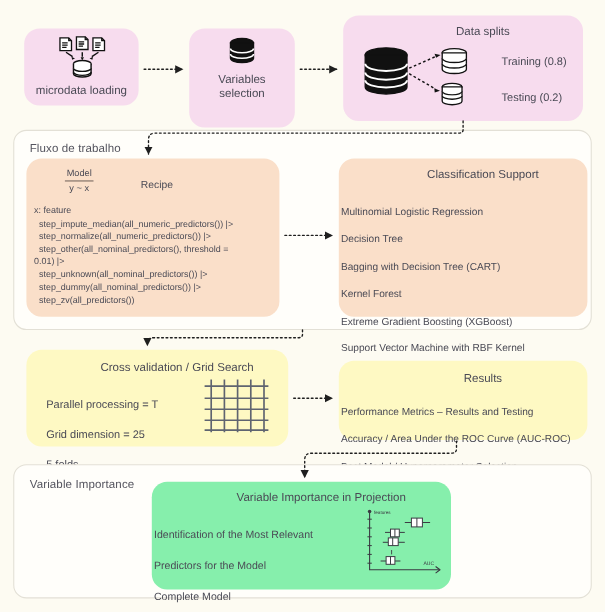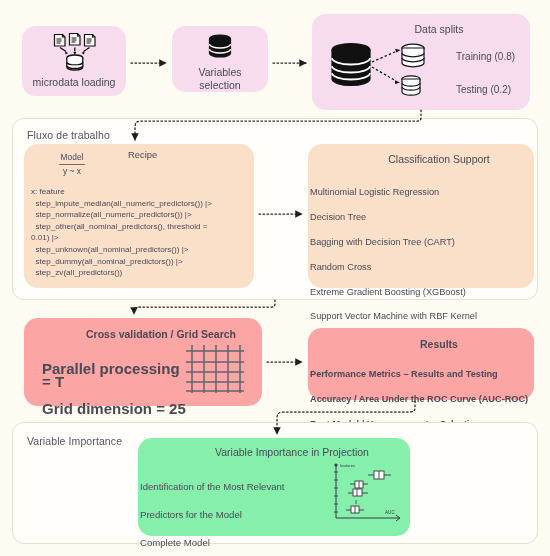--- a/index.html
+++ b/index.html
@@ -30,21 +30,21 @@
   }
 
   
   .card{
     position:absolute;
     box-sizing:border-box;
     border-radius:14px;
   }
   .pink{background:#f7dcee;}
   .peach{background:#fadfc9;}
-  .blue{background:#fca5a5;font-weight:bold;}
+  .blue{background:#fef9c3;}
   .mint{background:#86efac;}
 
   .card-title{
     position:absolute;left:0;right:0;
     text-align:center;
     font-size:10.5px;
     color:#4a4a55;
     white-space:nowrap;
     padding-left:36px;
   }
@@ -123,21 +123,21 @@
       <g fill="#fff" stroke="#111" stroke-width="1.3">
         <ellipse cx="22.8" cy="26" rx="8" ry="3"></ellipse>
         <path d="M14.8 26v9a8 3 0 0 0 16 0v-9"></path>
         <path d="M14.8 30a8 3 0 0 0 16 0"></path>
         <path d="M14.8 33.5a8 3 0 0 0 16 0"></path>
       </g>
     </svg>
     <div class="card-label" style="top:50px;">microdata loading</div>
   </div>
 
-  <div class="card pink" style="left:172px;top:26px;width:96px;height:66px;">
+  <div class="card pink" style="left:172px;top:26px;width:96px;height:90px;">
     <svg class="icon" style="left:33px;top:8px;" width="30" height="28" viewBox="0 0 30 28">
       <g fill="#111" stroke="#111" stroke-width="1.2">
         <ellipse cx="15" cy="5" rx="10.5" ry="4"></ellipse>
         <path d="M4.5 5v14a10.5 4 0 0 0 21 0V5z"></path>
       </g>
       <g fill="none" stroke="#fff" stroke-width="1.4">
         <path d="M4.5 10a10.5 4 0 0 0 21 0"></path>
         <path d="M4.5 15a10.5 4 0 0 0 21 0"></path>
       </g>
     </svg>
@@ -184,49 +184,49 @@
 
   <div class="panel" style="left:12px;top:118px;width:526px;height:182px;">
     <div class="panel-title" style="left:14px;top:10px;text-align:right;">Fluxo de trabalho</div>
   </div>
 
   <div class="card peach" style="left:24px;top:144px;width:230px;height:144px;">
     <div class="frac" style="left:20px;top:8px;width:56px;">
       <span class="num">Model</span><br>
       <span class="den">y ~ x</span>
     </div>
-    <div class="recipe-head" style="left:104px;top:5px;">Recipe</div>
+    <div class="recipe-head" style="left:104px;top:18px;">Recipe</div>
     <div class="code" style="left:7px;top:42px;width:222px;">x: feature
   step_impute_median(all_numeric_predictors()) |&gt;
   step_normalize(all_numeric_predictors()) |&gt;
   step_other(all_nominal_predictors(), threshold =
 0.01) |&gt;
   step_unknown(all_nominal_predictors()) |&gt;
   step_dummy(all_nominal_predictors()) |&gt;
   step_zv(all_predictors())</div>
   </div>
 
   <div class="card peach" style="left:308px;top:144px;width:226px;height:144px;">
     <div class="card-title" style="top:9px;">Classification Support</div>
     <div class="lines" style="left:2px;top:30px;width:222px;">
       <div>Multinomial Logistic Regression</div>
       <div>Decision Tree</div>
       <div>Bagging with Decision Tree (CART)</div>
-      <div>Random Cross</div>
+      <div>Kernel Forest</div>
       <div>Extreme Gradient Boosting (XGBoost)</div>
       <div>Support Vector Machine with RBF Kernel</div>
       <div>Support Vector Machine with Polynomial Kernel</div>
       <div>Multivariate Adaptive Regression Splines (MARS)</div>
       <div>Multilayer Perceptron (MLP Neural Network)</div>
     </div>
   </div>
 
   <div class="card blue" style="left:24px;top:318px;width:238px;height:88px;">
     <div class="card-title" style="top:10px;">Cross validation / Grid Search</div>
-    <div class="lines left" style="left:18px;top:30px;width:150px;line-height:13.5px;font-size:15px;">
+    <div class="lines left" style="left:18px;top:30px;width:150px;line-height:13.5px;font-size:10px;">
       <div>Parallel processing = T</div>
       <div>Grid dimension = 25</div>
       <div>5 folds</div>
       <div>Tune_race_anova</div>
     </div>
     <svg class="icon" style="left:160px;top:23px;" width="62" height="56" viewBox="0 0 62 56">
       <g stroke="#5f6470" stroke-width="1.5" fill="none">
         <path d="M8 4v48M20 4v48M32 4v48M44 4v48M56 4v48"></path>
         <path d="M2 10h58M2 21h58M2 31h58M2 41h58M2 50h58"></path>
       </g>

